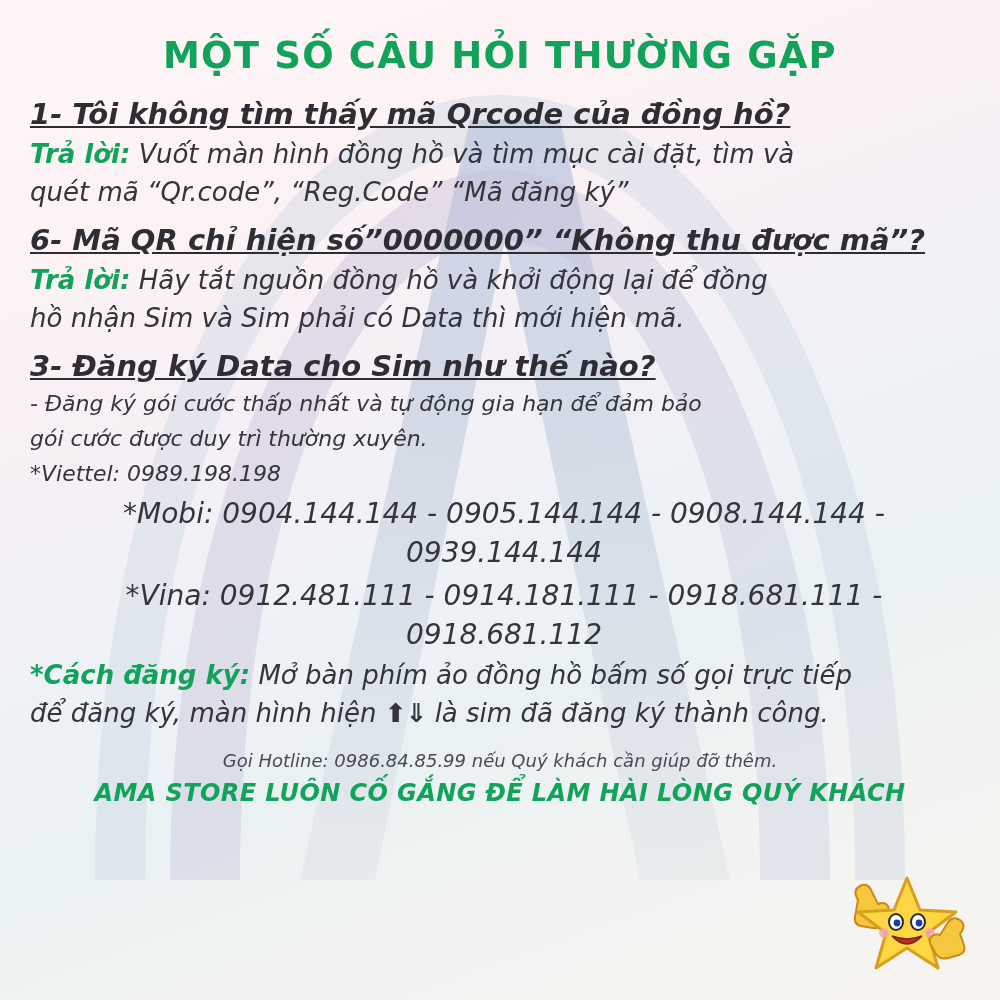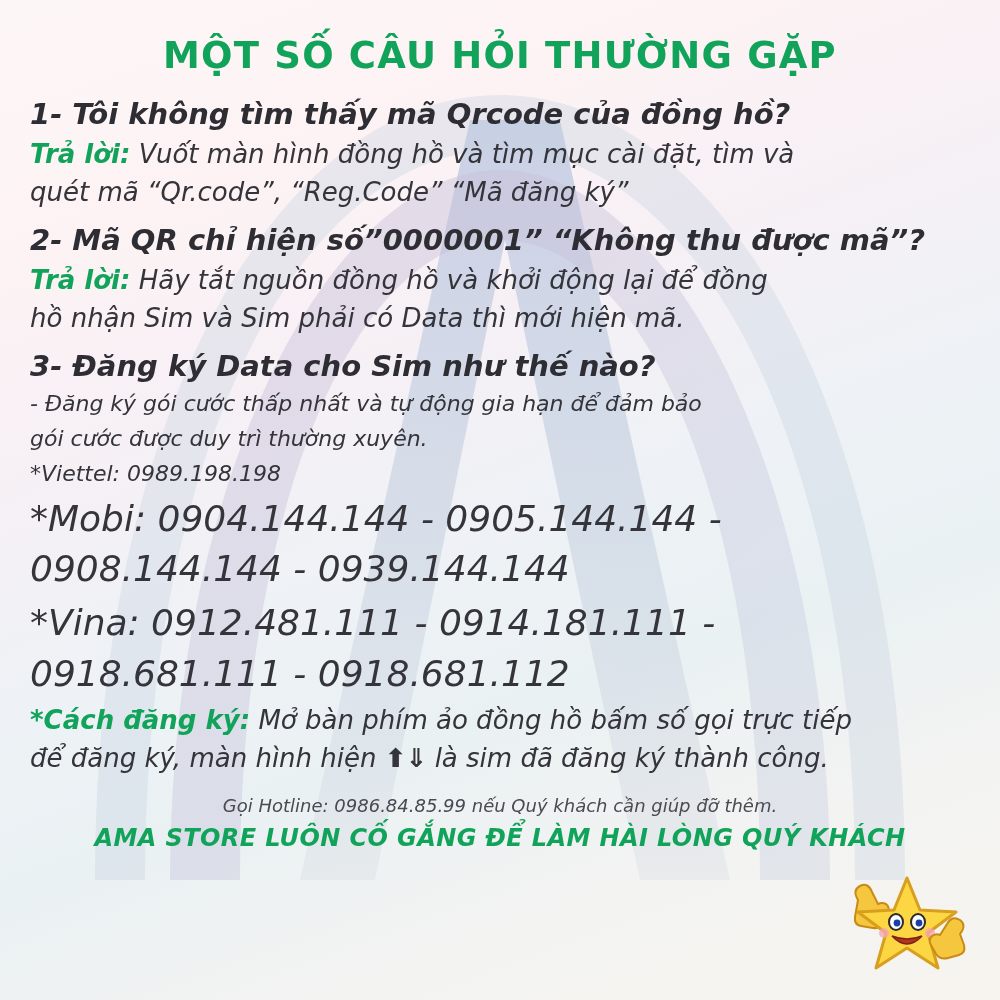--- a/index.html
+++ b/index.html
@@ -53,20 +53,21 @@
     margin-bottom: 18px;
     font-family: "DejaVu Sans", sans-serif;
   }
   .qline {
     font-size: 29px;
     font-weight: bold;
     font-style: italic;
     color: #2d2d33;
     margin: 10px 0 4px 8px;
     line-height: 1.32;
+    text-decoration: underline;
   }
   .aline {
     font-size: 26px;
     font-style: italic;
     color: #34343a;
     margin: 2px 0 2px 8px;
     line-height: 1.38;
   }
   .alabel {
     color: #12a35a;
@@ -74,21 +75,22 @@
     font-style: italic;
   }
   .plain {
     font-size: 22px;
     font-style: italic;
     color: #34343a;
     margin: 4px 0 4px 8px;
     line-height: 1.4;
   }
   .small-num {
-    font-size: 36px;
+    font-size: 28px;
+    text-align: center;
   }
   .arrows {
     font-style: normal;
     font-weight: bold;
     letter-spacing: -1px;
   }
   .footer-note {
     text-align: center;
     font-size: 18px;
     font-style: italic;
@@ -141,21 +143,21 @@
 
     <div class="title">MỘT SỐ CÂU HỎI THƯỜNG GẶP</div>
 
     <div class="qline">1- Tôi không tìm thấy mã Qrcode của đồng hồ?</div>
     <div class="aline">
       <span class="alabel">Trả lời:</span>
       <span>Vuốt màn hình đồng hồ và tìm mục cài đặt, tìm và</span>
     </div>
     <div class="aline">quét mã “Qr.code”, “Reg.Code” “Mã đăng ký”</div>
 
-    <div class="qline">2- Mã QR chỉ hiện số”0000001” “Không thu được mã”?</div>
+    <div class="qline">6- Mã QR chỉ hiện số”0000000” “Không thu được mã”?</div>
     <div class="aline">
       <span class="alabel">Trả lời:</span>
       <span>Hãy tắt nguồn đồng hồ và khởi động lại để đồng</span>
     </div>
     <div class="aline">hồ nhận Sim và Sim phải có Data thì mới hiện mã.</div>
 
     <div class="qline">3- Đăng ký Data cho Sim như thế nào?</div>
     <div class="plain">- Đăng ký gói cước thấp nhất và tự động gia hạn để đảm bảo</div>
     <div class="plain">gói cước được duy trì thường xuyên.</div>
 

